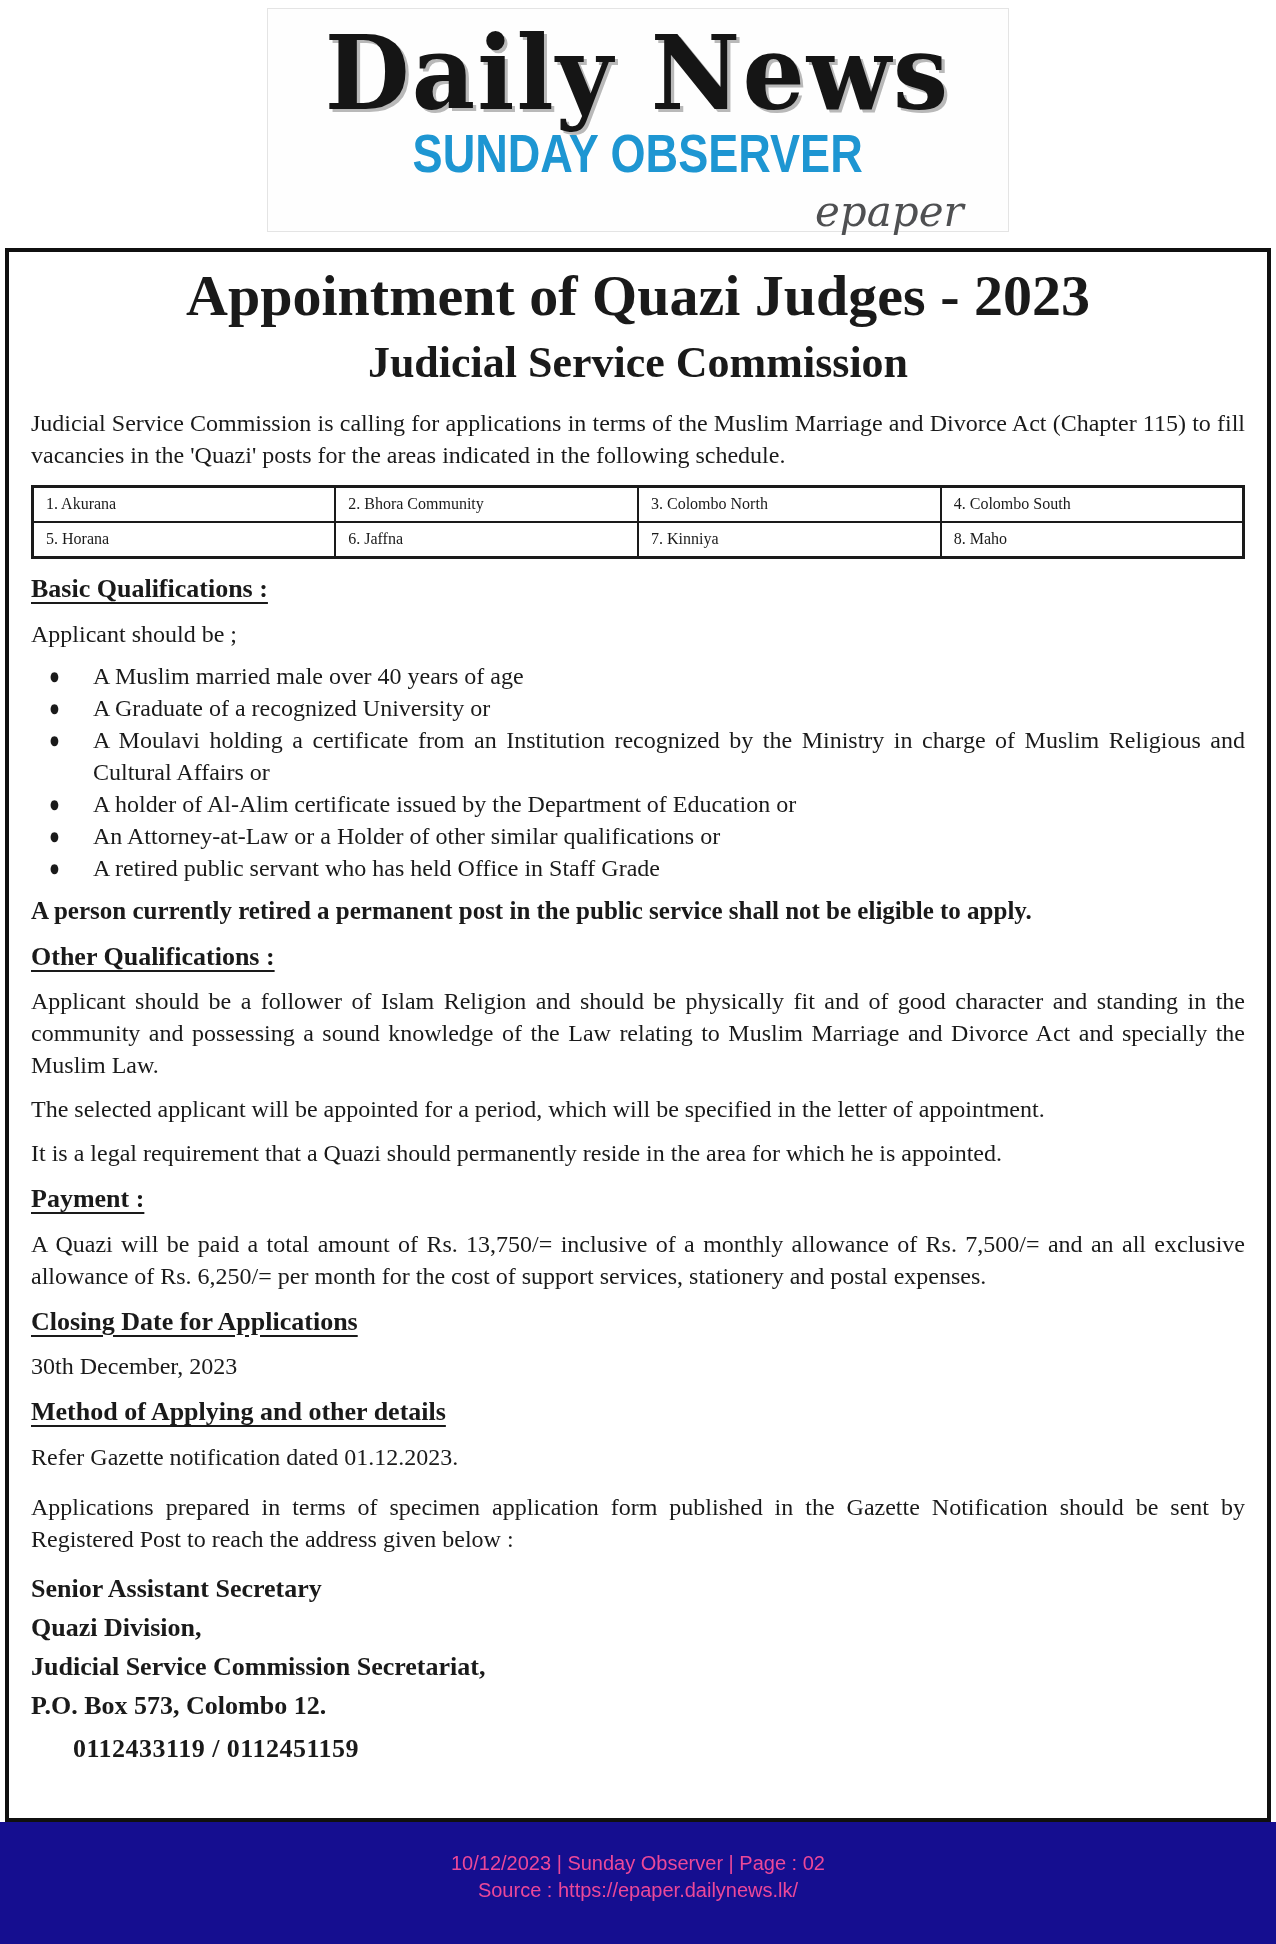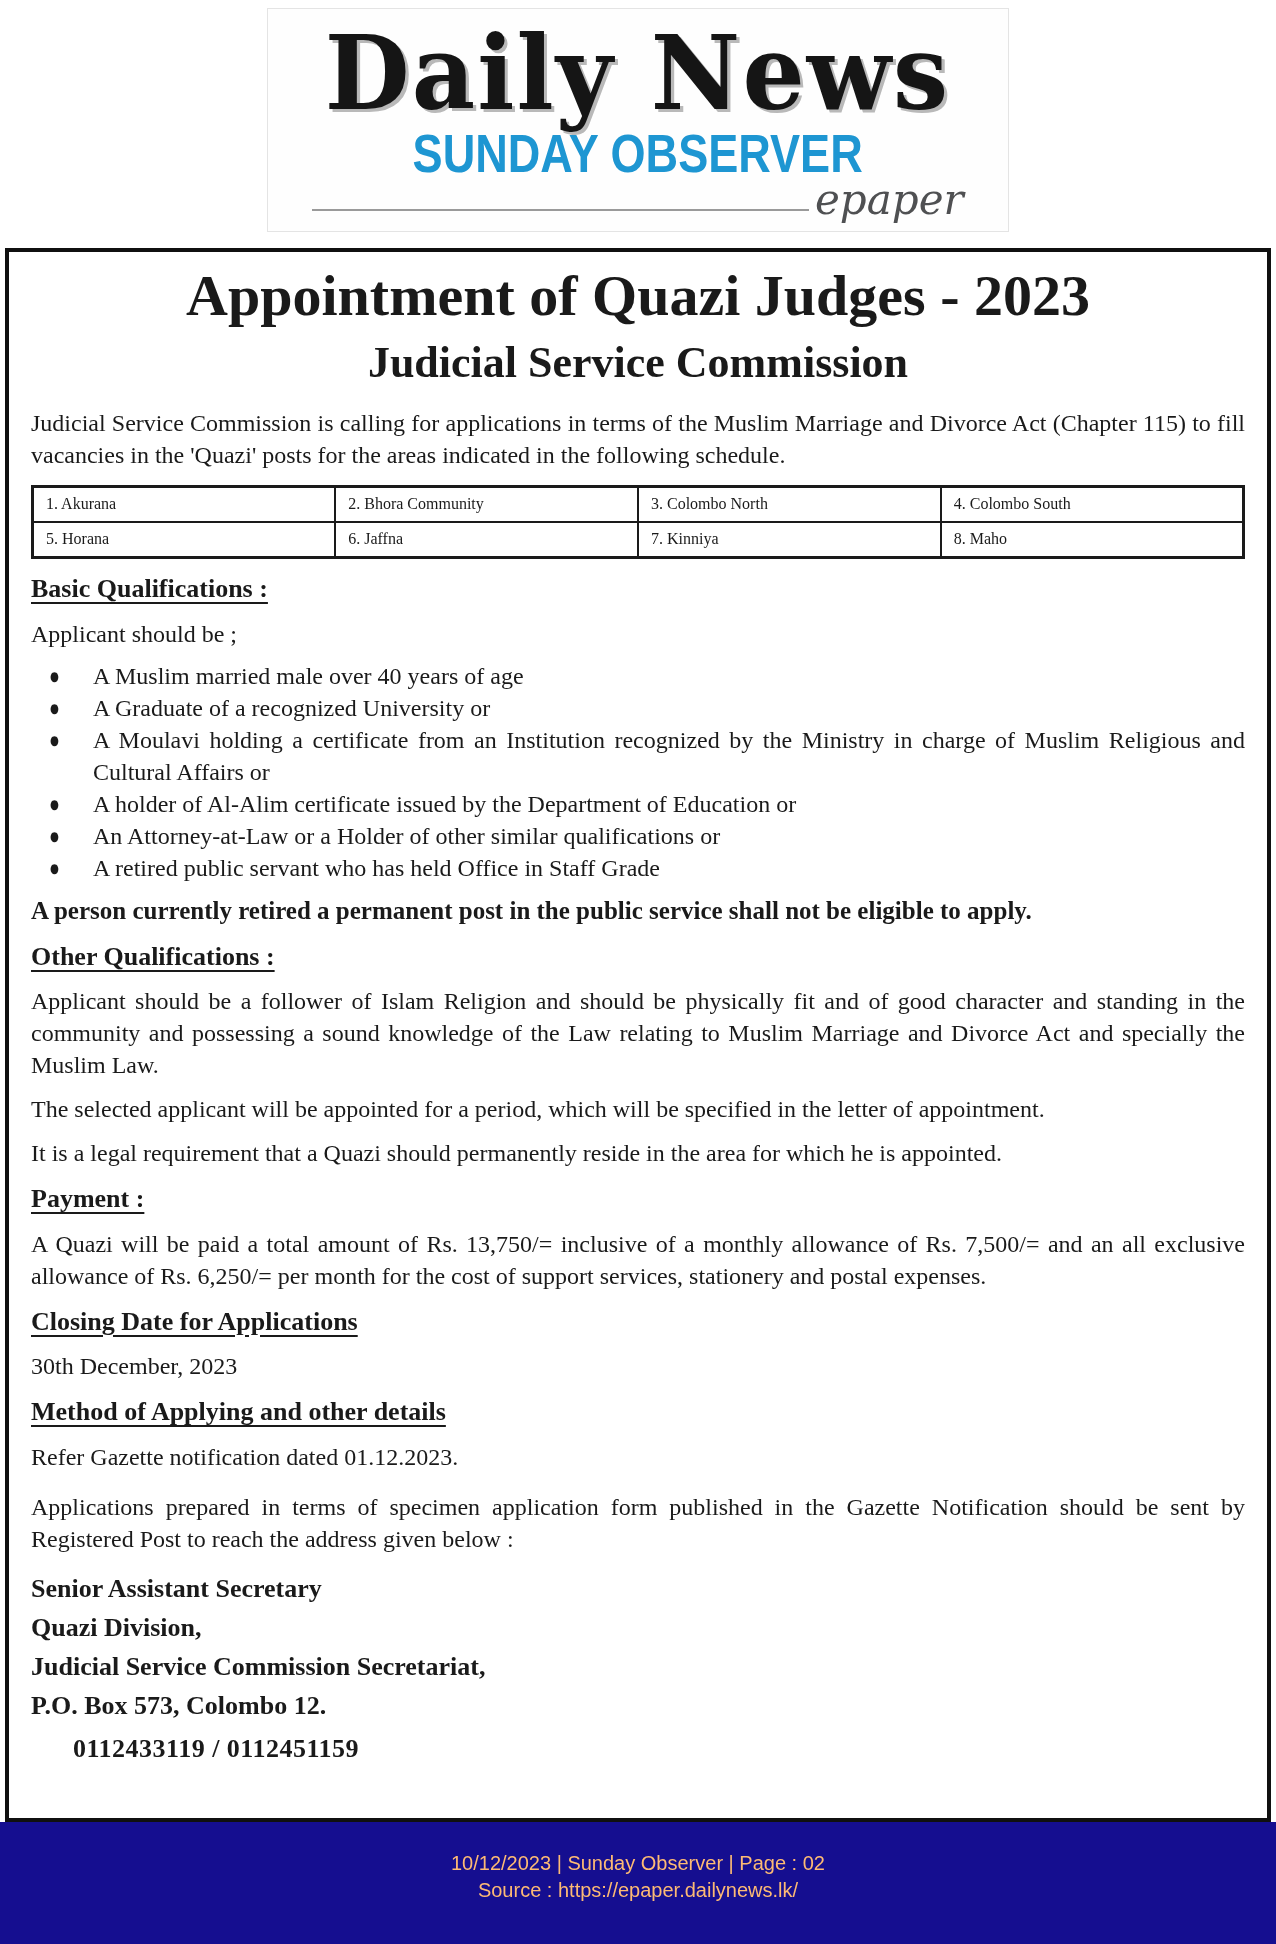--- a/index.html
+++ b/index.html
@@ -56,20 +56,21 @@
     letter-spacing: 0px;
     color: #1e96d2;
     transform: scale(0.98, 1.15);
     white-space: nowrap;
   }
   .epaper-row {
     width: 88%;
     display: flex;
     align-items: flex-end;
     margin-top: 2px;
+    flex-direction: column;
   }
   .epaper-rule {
     flex: 1;
     border-bottom: 2px solid #9a9a9a;
     margin-bottom: 10px;
   }
   .epaper-label {
     font-family: "DejaVu Serif", serif;
     font-style: italic;
     font-size: 42px;
@@ -172,21 +173,21 @@
     line-height: 39px;
     margin-top: 4px;
     letter-spacing: 0.5px;
     margin-left: 42px;
   }
 
   
   .footer-bar {
     flex: 0 0 122px;
     background: #150e90;
-    color: #fdba74;
+    color: #ec4899;
     font-family: "Liberation Sans", sans-serif;
     display: flex;
     flex-direction: column;
     align-items: center;
     justify-content: flex-start;
     padding-top: 28px;
   }
   .footer-meta {
     font-size: 20px;
     line-height: 27px;

